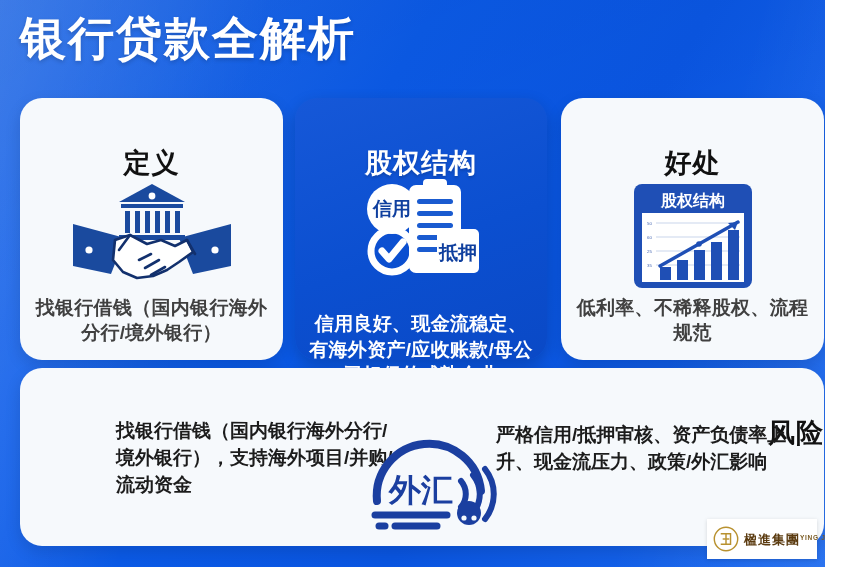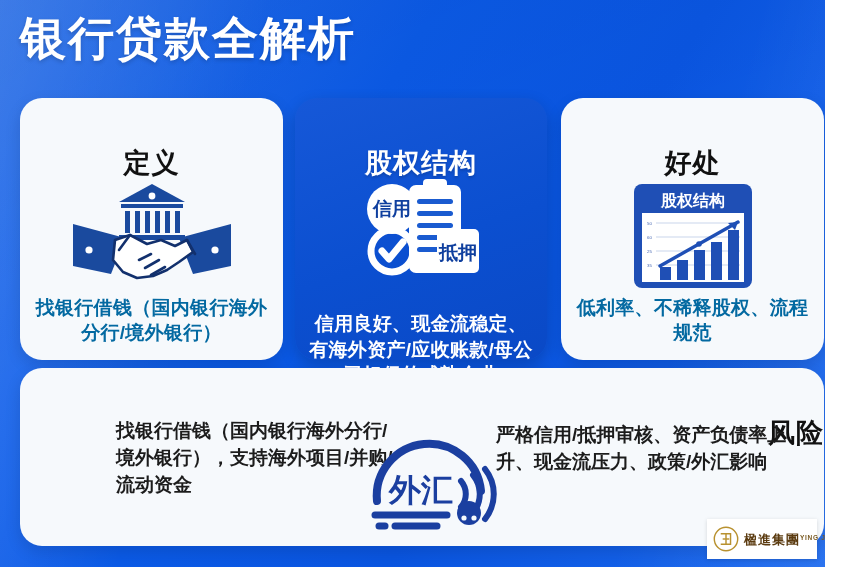--- a/index.html
+++ b/index.html
@@ -78,21 +78,21 @@
   .heading-dark { color: #111111; }
   .heading-light { color: #ffffff; text-shadow: 0 2px 3px rgba(0,0,0,0.18); }
 
   .card-body-text {
     text-align: center;
     font-size: 19px;
     line-height: 1.35;
     font-weight: bold;
     letter-spacing: 0.3px;
   }
-  .body-dark { color: #0369a1; }
+  .body-dark { color: #404040; }
   .body-light { color: #ffffff; margin-top: 28px; }
 
   
   .card-inner {
     position: absolute;
     inset: 0;
     display: flex;
     flex-direction: column;
     align-items: center;
     padding: 18px 12px 14px 12px;

